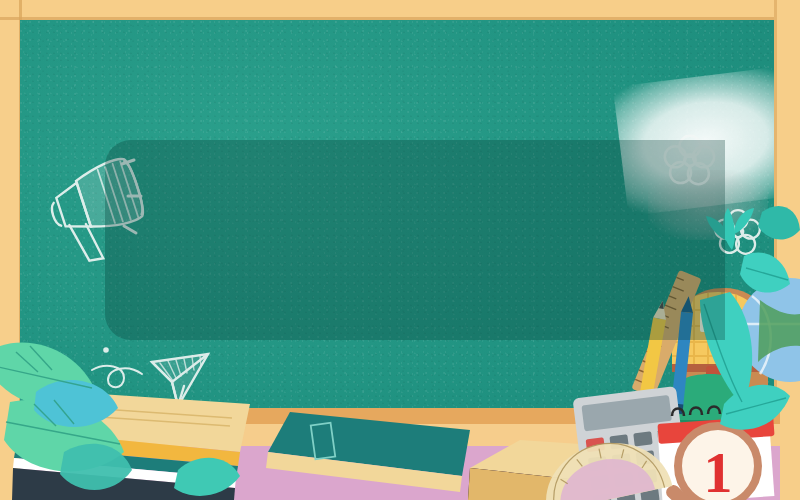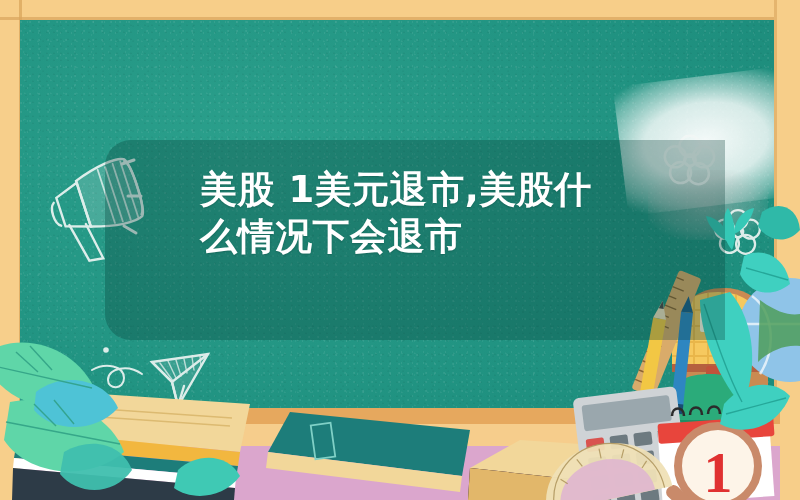--- a/index.html
+++ b/index.html
@@ -327,18 +327,14 @@
       </g>
     </g>
 
     <g fill="#3fc9b4">
       <path d="M178,470 C198,452 228,454 240,476 C222,500 190,500 174,488 Z"></path>
     </g>
   </svg>
 
   <div class="overlay"></div>
 
-  <div class="headline">
-    <div>美股 1美元退市,美股什</div>
-    <div>么情况下会退市</div>
-  </div>
 
 </div>
 
 </body></html>

